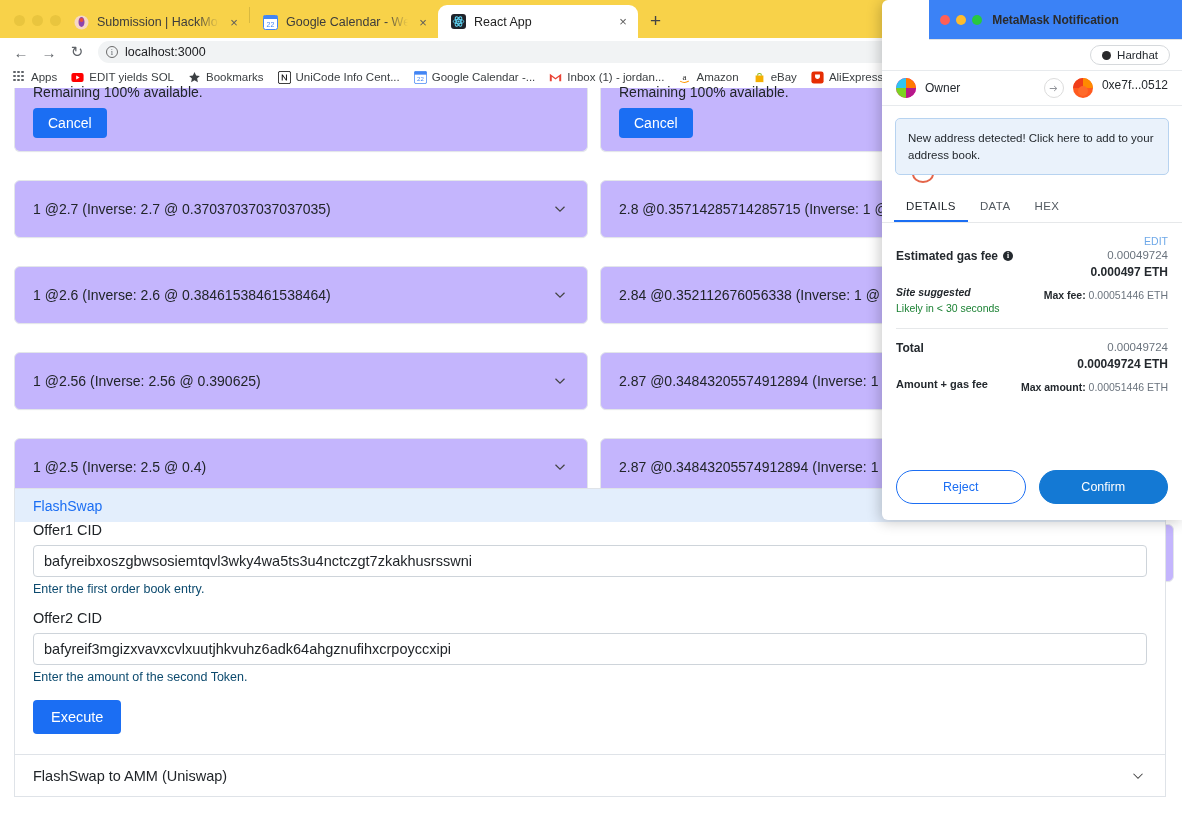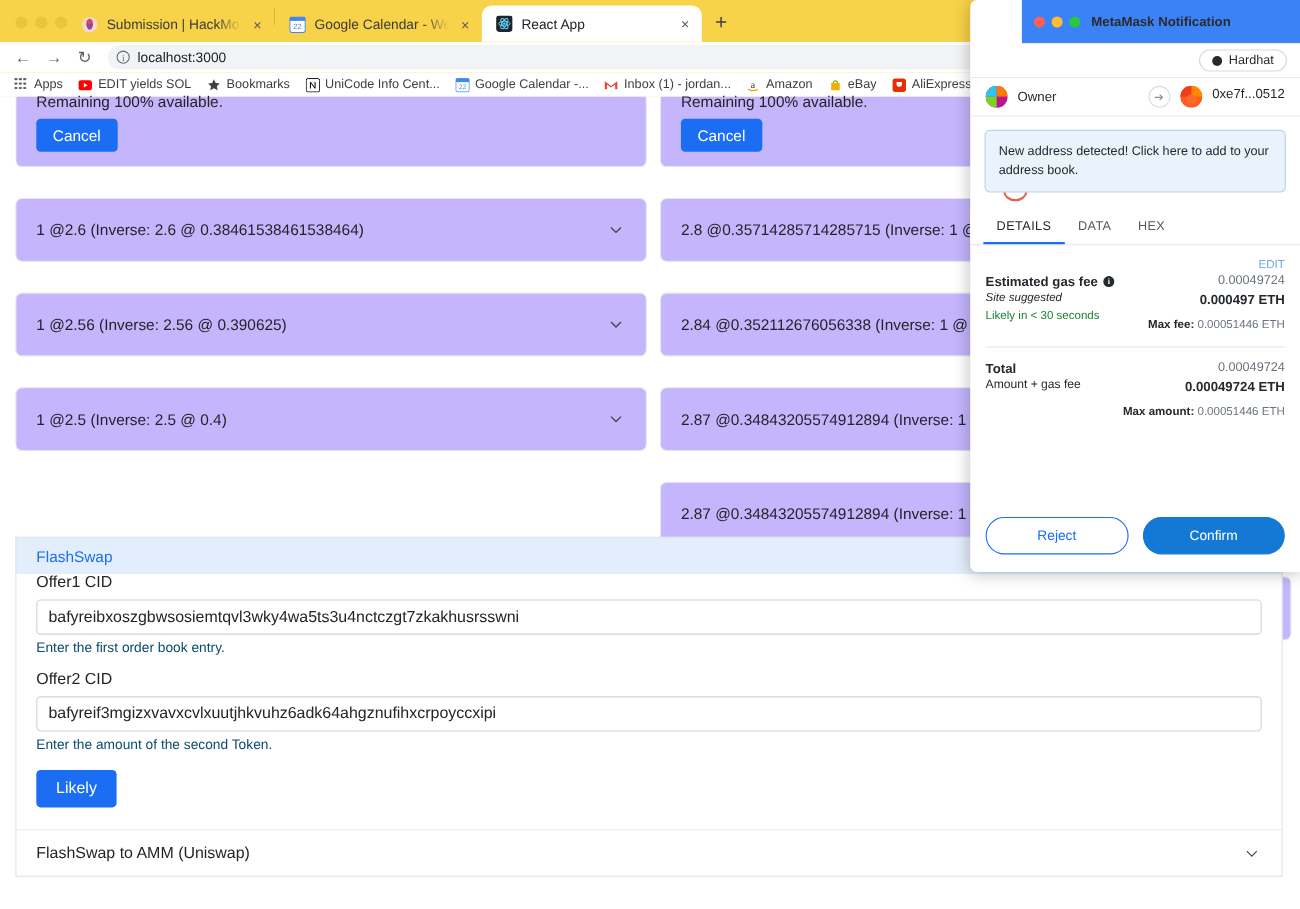--- a/index.html
+++ b/index.html
@@ -140,21 +140,21 @@
   .mm-tabs { display:flex; gap:0; border-bottom:1px solid #e6e8ea; background:#fff; padding:0 12px; }
   .mm-tab { padding:9px 12px 8px 12px; font-size:11.5px; color:#535a61; letter-spacing:0.4px; }
   .mm-tab.active { color:#24292e; border-bottom:2px solid #1b6ef3; }
   .mm-body { flex:1; padding:6px 14px 0 14px; overflow:hidden; }
   .mm-edit { text-align:right; font-size:10.5px; color:#6ea8e8; padding:6px 0 2px 0; }
   .mm-gasrow { display:flex; justify-content:space-between; align-items:flex-start; }
   .mm-gas-l-title { font-size:12px; font-weight:bold; color:#24292e; display:flex; align-items:center; gap:5px; }
   .mm-info { width:10px; height:10px; border-radius:50%; background:#24292e; color:#fff;
              font-size:7.5px; line-height:10px; text-align:center; display:inline-block;
              font-family:"Liberation Serif", serif; }
-  .mm-sub-it { font-size:10.5px; color:#24292e; font-style:italic; margin-top:2px; }
+  .mm-sub-it { font-size:10.5px; color:#24292e; font-style:italic; margin-top:23px;font-weight:bold; }
   .mm-sub-green { font-size:10.5px; color:#1c8234; margin-top:4px; }
   .mm-num-sm { font-size:11.5px; color:#6a737d; text-align:right; }
   .mm-num-bd { font-size:12px; color:#24292e; font-weight:bold; text-align:right; margin-top:4px; }
   .mm-maxfee { font-size:10.5px; text-align:right; margin-top:10px; color:#6a737d; }
   .mm-maxfee b { color:#24292e; }
   .mm-div { height:1px; background:#e6e8ea; margin:14px 0 12px 0; }
   .mm-actions { display:flex; gap:13px; padding:12px 14px 16px 14px; }
   .mm-btn { flex:1; height:34px; border-radius:17px; font-size:12.5px;
             font-family:"Liberation Sans",sans-serif; }
   .mm-reject { background:#fff; border:1px solid #1b6ef3; color:#1b6ef3; }
@@ -377,20 +377,28 @@
 
     <div class="panels">
 
       <div class="panel">
         <div class="card card-top">
           <div class="remaining">Remaining 100% available.</div>
           <button class="btn-cancel">Cancel</button>
         </div>
 
         <div class="card">
+          <span class="card-text">1 @2.7 (Inverse: 2.7 @ 0.37037037037037035)</span>
+          <span class="chev">
+            <svg width="18" height="18" viewBox="0 0 24 24" fill="none" stroke="#444" stroke-width="1.6">
+                <path d="M6 9l6 6 6-6"></path>
+              </svg>
+          </span>
+        </div>
+        <div class="card">
           <span class="card-text">1 @2.6 (Inverse: 2.6 @ 0.38461538461538464)</span>
           <span class="chev">
             <svg width="18" height="18" viewBox="0 0 24 24" fill="none" stroke="#444" stroke-width="1.6">
                 <path d="M6 9l6 6 6-6"></path>
               </svg>
           </span>
         </div>
         <div class="card">
           <span class="card-text">1 @2.56 (Inverse: 2.56 @ 0.390625)</span>
           <span class="chev">
@@ -464,21 +472,21 @@
       </div>
       <div class="acc-body">
         <div class="fld-label">Offer1 CID</div>
         <input class="fld-input" type="text" value="bafyreibxoszgbwsosiemtqvl3wky4wa5ts3u4nctczgt7zkakhusrsswni" style="">
         <div class="fld-help">Enter the first order book entry.</div>
 
         <div class="fld-label">Offer2 CID</div>
         <input class="fld-input" type="text" value="bafyreif3mgizxvavxcvlxuutjhkvuhz6adk64ahgznufihxcrpoyccxipi" style="">
         <div class="fld-help">Enter the amount of the second Token.</div>
 
-        <button class="btn-exec">Likely</button>
+        <button class="btn-exec">Execute</button>
       </div>
       <div class="acc-foot">
         <span>FlashSwap to AMM (Uniswap)</span>
         <span class="chev">
           <svg width="18" height="18" viewBox="0 0 24 24" fill="none" stroke="#444" stroke-width="1.4">
               <path d="M6 9l6 6 6-6"></path>
             </svg>
         </span>
       </div>
     </div>

